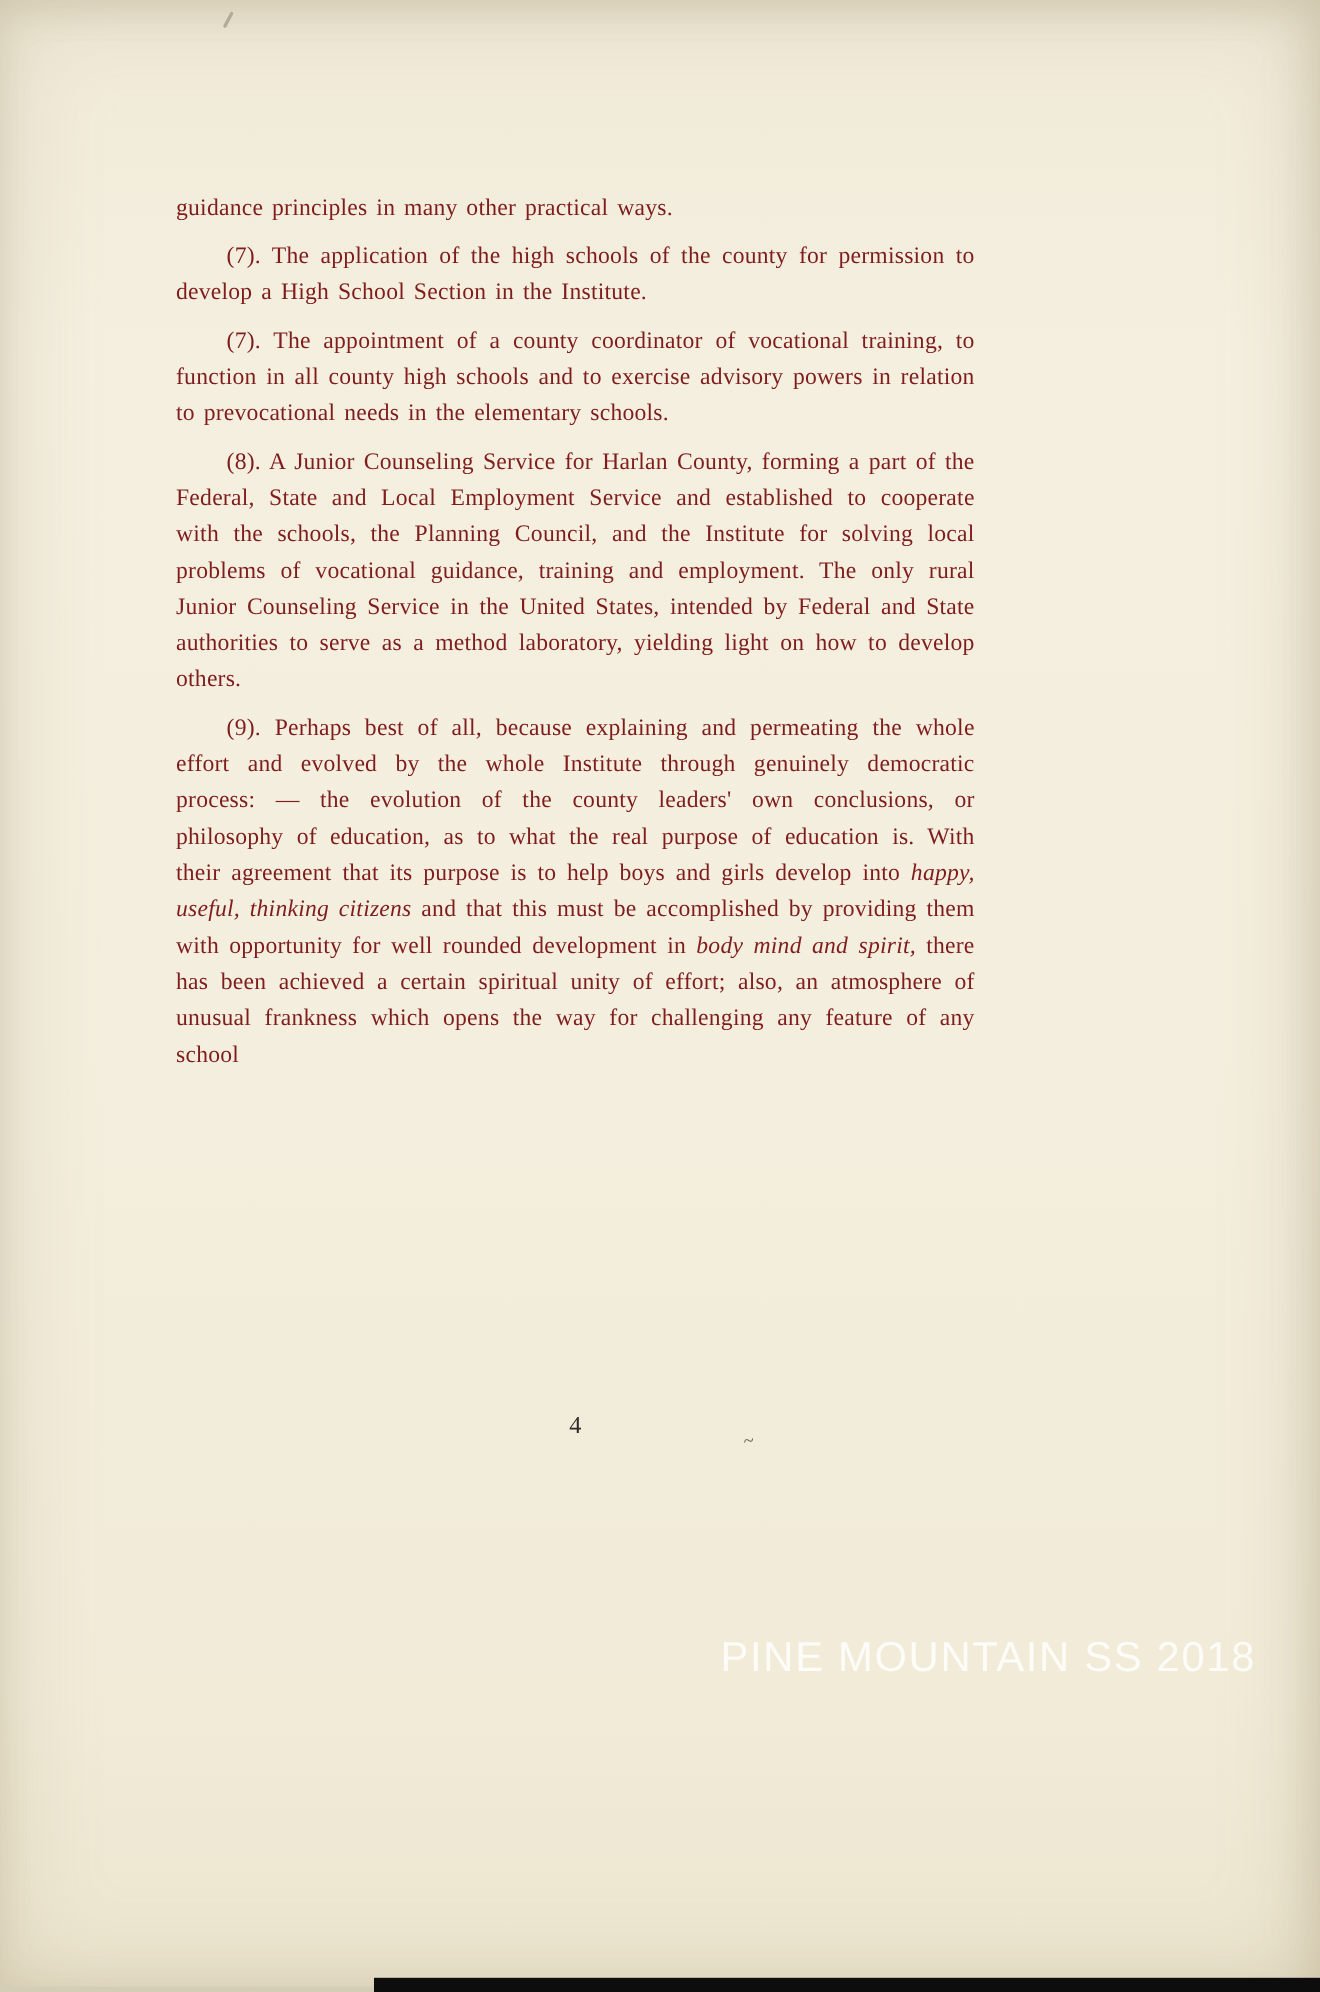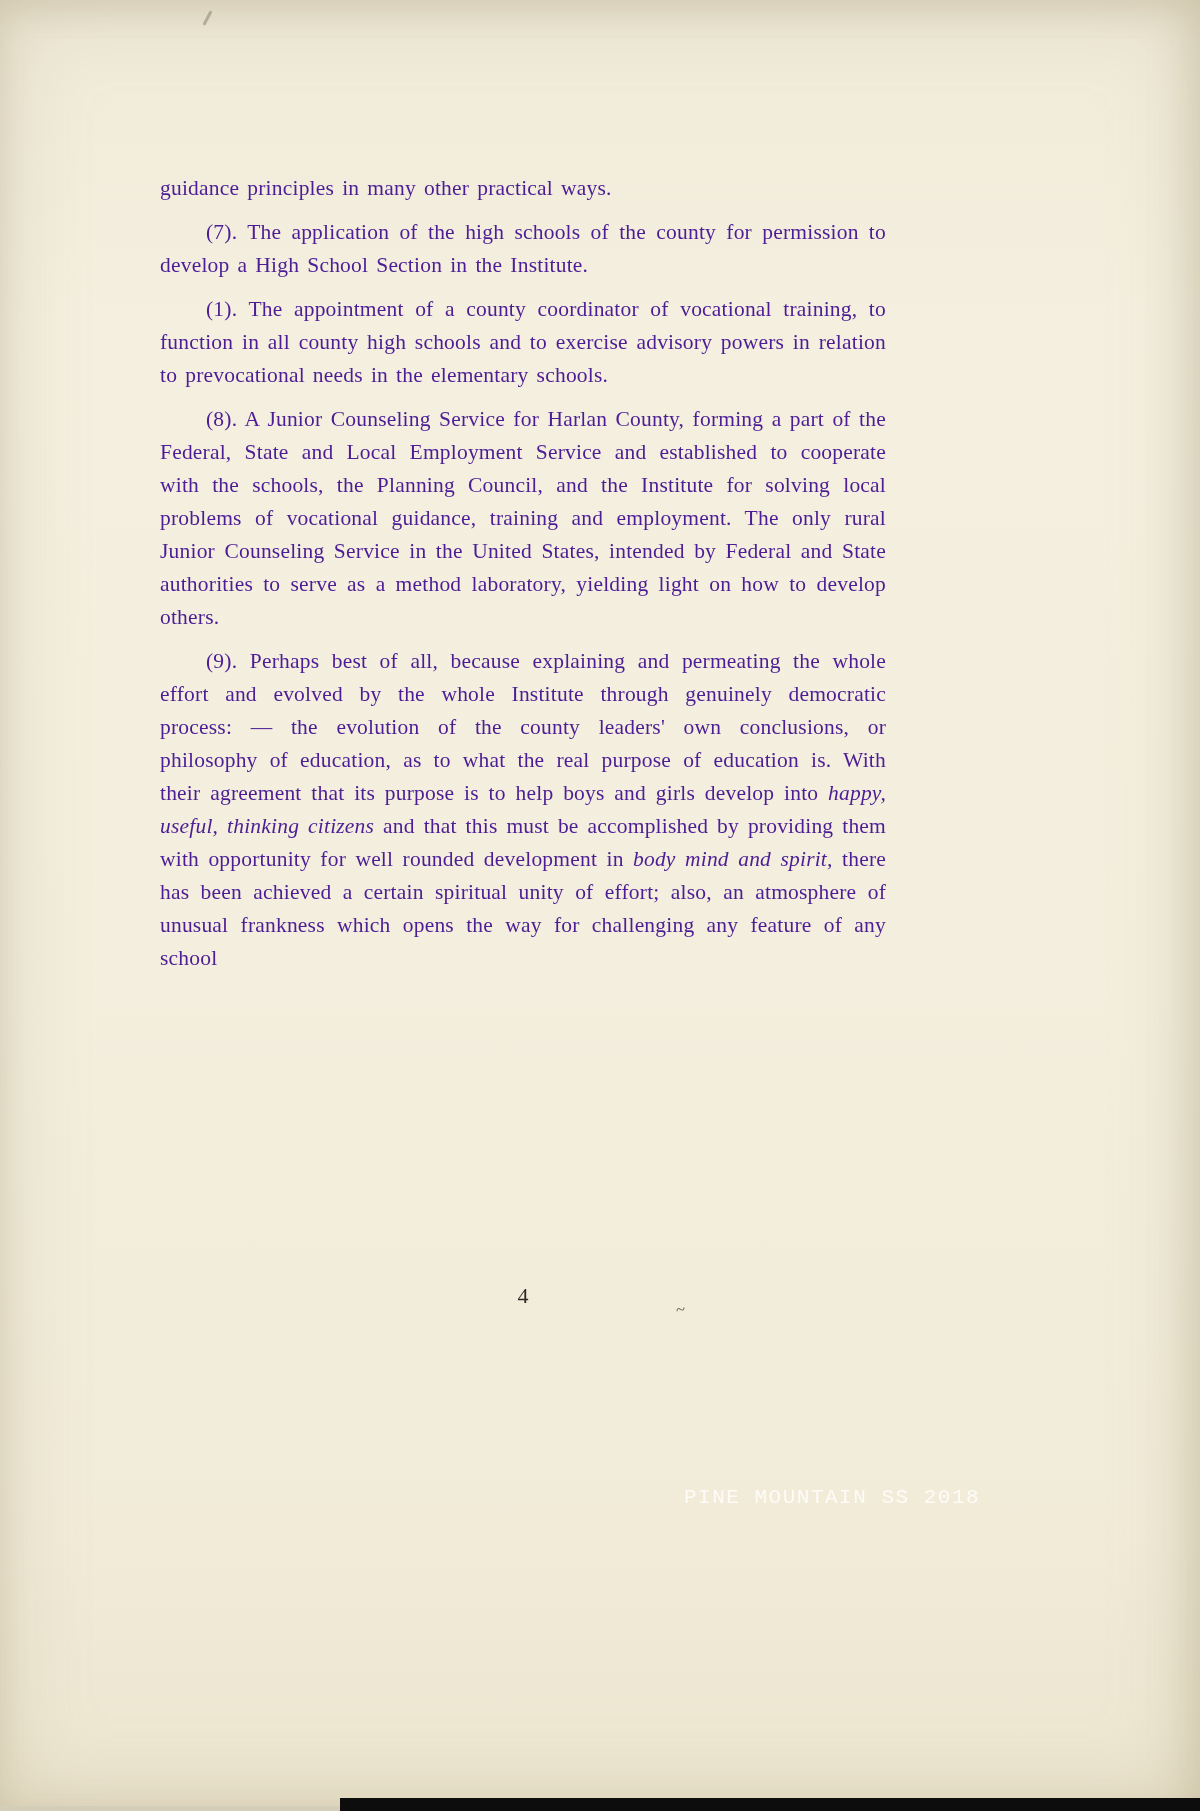--- a/index.html
+++ b/index.html
@@ -33,21 +33,21 @@
     background: #a89f8a;
     transform: rotate(28deg);
     border-radius: 2px;
     opacity: 0.8;
   }
   .text-block {
     position: absolute;
     top: 172px;
     left: 160px;
     width: 726px;
-    color: #4c1d95;
+    color: #7f1d1d;
     font-size: 21.5px;
     line-height: 33px;
     text-align: justify;
     letter-spacing: 0.2px;
     word-spacing: 2.5px;
   }
   .text-block p {
     margin: 0 0 11px 0;
     text-indent: 46px;
   }
@@ -70,23 +70,23 @@
     position: absolute;
     top: 1300px;
     left: 676px;
     color: #5c574a;
     font-size: 17px;
     transform: rotate(-8deg);
   }
   .watermark {
     position: absolute;
     top: 1486px;
-    left: 684px;
-    font-family: Liberation Mono, monospace;
-    font-size: 21px;
+    left: 655px;
+    font-family: Liberation Sans, sans-serif;
+    font-size: 38px;
     letter-spacing: 1.5px;
     color: rgba(255, 255, 255, 0.82);
   }
   .scan-edge {
     position: absolute;
     bottom: 0;
     left: 340px;
     right: 0;
     height: 13px;
     background: #0d0d0d;
@@ -103,21 +103,21 @@
 </head>
 <body>
 
 <div class="paper"></div>
 
 <div class="pen-mark"></div>
 
 <main class="text-block">
   <p class="no-indent">guidance principles in many other practical ways.</p>
   <p>(7). The application of the high schools of the county for permission to develop a High School Section in the Institute.</p>
-  <p>(1). The appointment of a county coordinator of vocational training, to function in all county high schools and to exercise advisory powers in relation to prevocational needs in the elementary schools.</p>
+  <p>(7). The appointment of a county coordinator of vocational training, to function in all county high schools and to exercise advisory powers in relation to prevocational needs in the elementary schools.</p>
   <p>(8). A Junior Counseling Service for Harlan County, forming a part of the Federal, State and Local Employment Service and established to cooperate with the schools, the Planning Council, and the Institute for solving local problems of vocational guidance, training and employment. The only rural Junior Counseling Service in the United States, intended by Federal and State authorities to serve as a method laboratory, yielding light on how to develop others.</p>
   <p><span>(9). Perhaps best of all, because explaining and permeating the whole effort and evolved by the whole Institute through genuinely democratic process: — the evolution of the county leaders' own conclusions, or philosophy of education, as to what the real purpose of education is. With their agreement that its purpose is to help boys and girls develop into </span><span class="italic">happy, useful, thinking citizens</span><span> and that this must be accomplished by providing them with opportunity for well rounded development in </span><span class="italic">body mind and spirit,</span><span> there has been achieved a certain spiritual unity of effort; also, an atmosphere of unusual frankness which opens the way for challenging any feature of any school</span></p>
 </main>
 
 <div class="page-footer">
   <span class="page-number">4</span>
 </div>
 <span class="footer-mark">~</span>
 
 <div class="watermark">PINE MOUNTAIN SS 2018</div>

